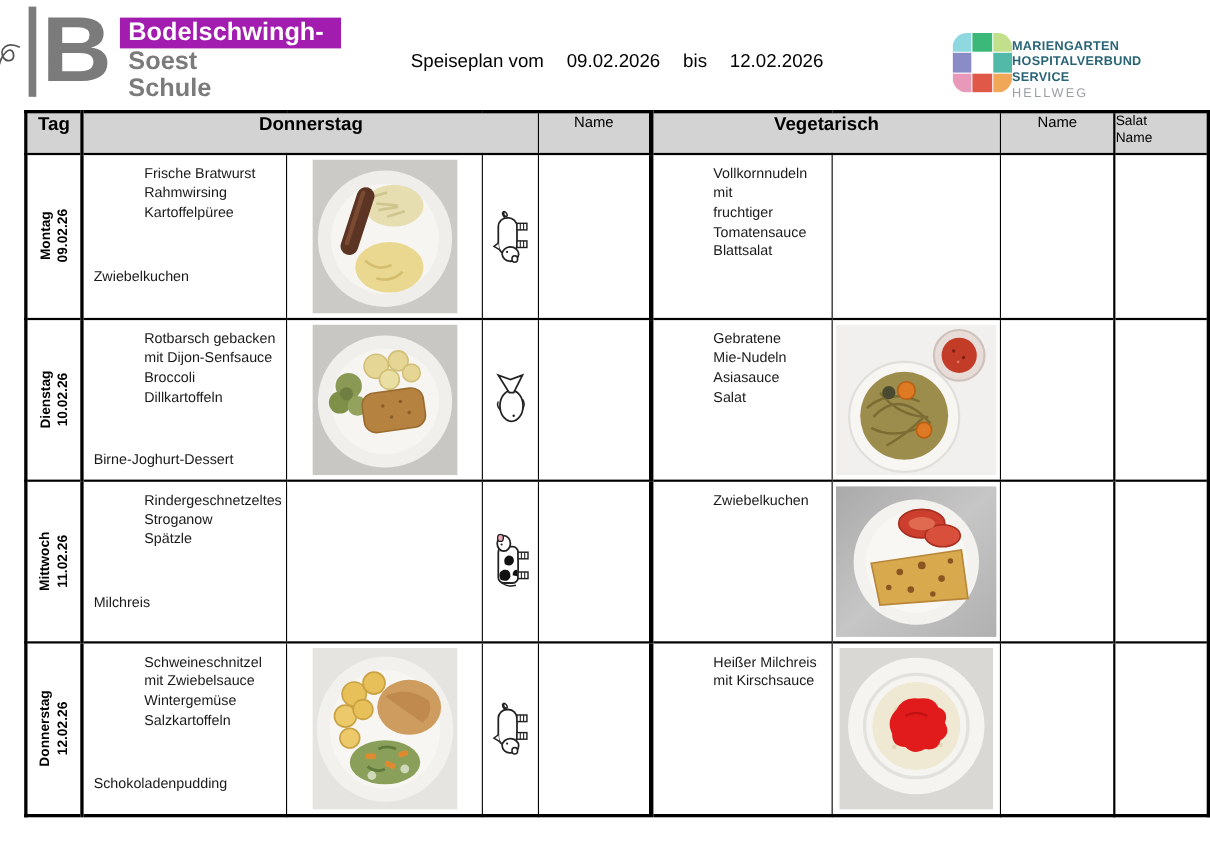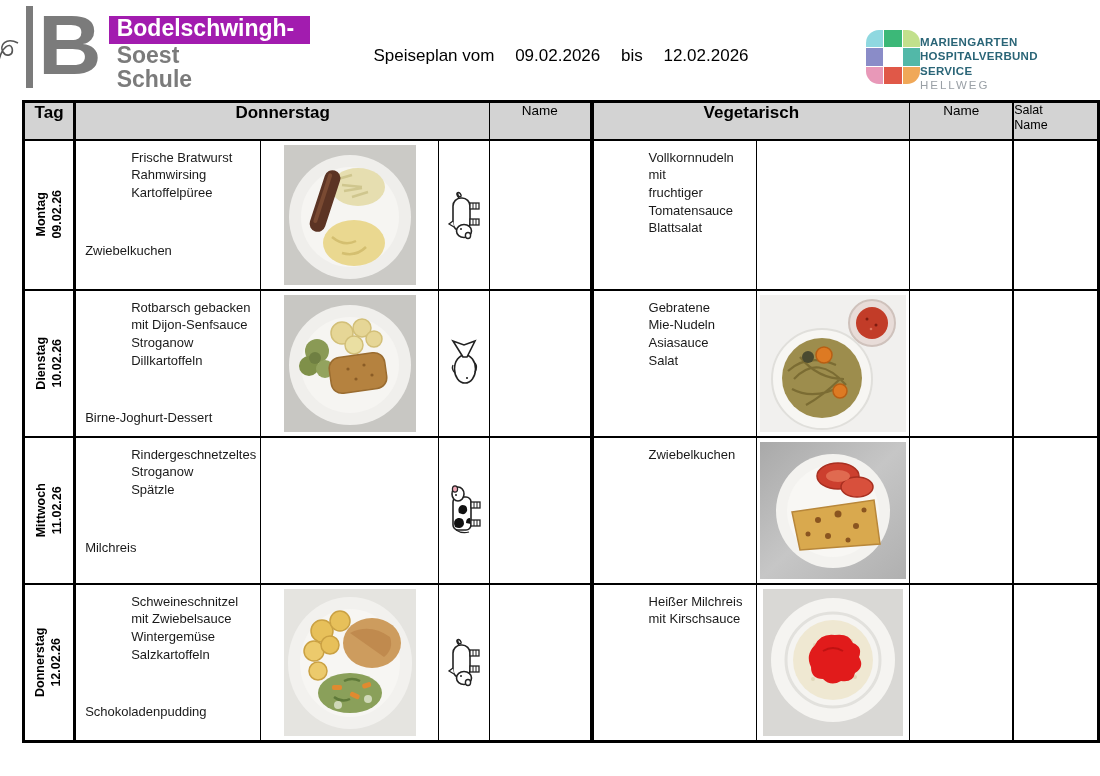--- a/index.html
+++ b/index.html
@@ -183,21 +183,21 @@
           <div class="daywrap">
               <div class="dayrot">
             <div>Dienstag</div>
             <div>10.02.26</div>
           </div>
             </div>
         </td>
         <td class="mealcell">
           <div class="lines">Rotbarsch gebacken
 mit Dijon-Senfsauce
-Stroganow
+Broccoli
 Dillkartoffeln</div>
           <div class="dessert">Birne-Joghurt-Dessert</div>
         </td>
         <td class="photocell">
           <svg width="132" height="137" viewBox="0 0 132 137">
             <rect width="132" height="137" fill="#c8c7c3"></rect>
             <ellipse cx="66" cy="70" rx="61" ry="60" fill="#f0efec"></ellipse>
             <ellipse cx="66" cy="70" rx="49" ry="48" fill="#f6f5f2"></ellipse>
             <circle cx="58" cy="38" r="11" fill="#e6d696" stroke="#d2bf78" stroke-width="1.5"></circle>
             <circle cx="78" cy="33" r="9" fill="#e6d696" stroke="#d2bf78" stroke-width="1.5"></circle>

